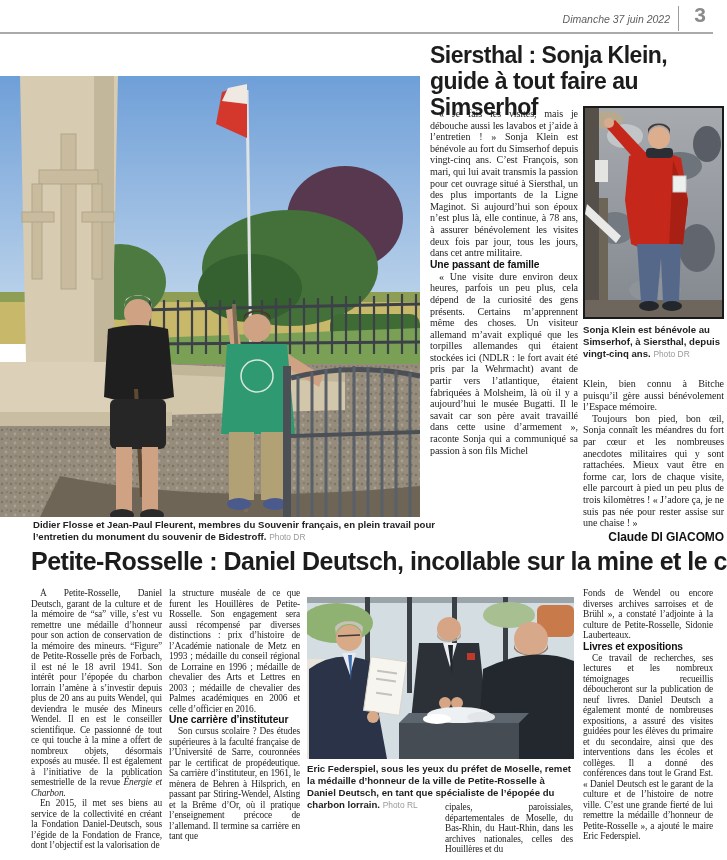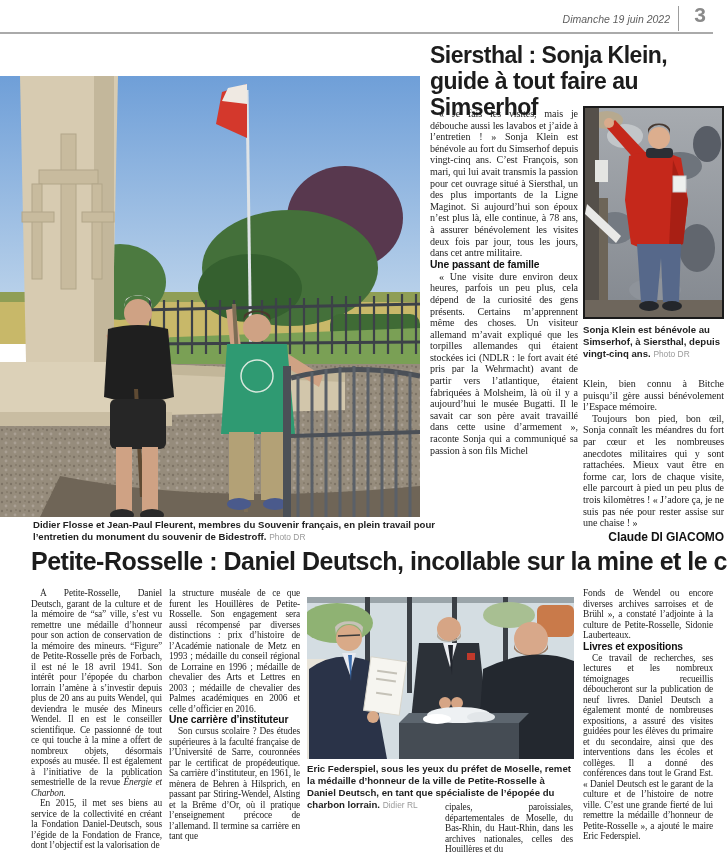--- a/index.html
+++ b/index.html
@@ -34,21 +34,21 @@
 
   
   .photo{display:block;}
   .framed{border:2px solid #1a1a1a;}
 </style>
 </head>
 <body>
 
 <div class="page">
 
-  <div class="abs date" style="left:480px;top:13px;width:190px;">Dimanche 19 juin 2022</div>
+  <div class="abs date" style="left:480px;top:13px;width:190px;">Dimanche 37 juin 2022</div>
   <div class="abs vrule" style="left:678px;top:6px;height:25px;"></div>
   <div class="abs pagenum" style="left:686px;top:3px;width:28px;">3</div>
   <div class="abs hrule" style="left:0;top:32px;width:713px;"></div>
 
   <div class="abs headline h1a" style="left:430px;top:42px;width:296px;">Siersthal : Sonja Klein, guide à tout faire au Simserhof</div>
 
   <svg class="abs photo" style="left:0;top:76px;" width="420" height="441" viewBox="0 0 420 441">
     <defs>
       <linearGradient id="sky" x1="0" y1="0" x2="0" y2="1">
         <stop offset="0" stop-color="#6f9fd8"></stop>
@@ -282,21 +282,21 @@
       <polygon points="92,126 212,126 222,116 102,116" fill="#5d666f"></polygon>
       <rect x="92" y="126" width="120" height="36" fill="#454c54"></rect>
       <ellipse cx="152" cy="118" rx="32" ry="8" fill="#eef1f3"></ellipse>
       <ellipse cx="130" cy="122" rx="14" ry="5" fill="#ffffff"></ellipse>
       <ellipse cx="174" cy="120" rx="14" ry="5" fill="#e2e6e9"></ellipse>
     </g>
   </svg>
 
   <div class="abs caption" style="left:307px;top:763px;width:267px;">
     <span>Eric Federspiel, sous les yeux du préfet de Moselle, remet la médaille d’honneur de la ville de Petite-Rosselle à Daniel Deutsch, en tant que spécialiste de l’épopée du charbon lorrain.</span>
-    <span class="credit">Didier RL</span>
+    <span class="credit">Photo RL</span>
   </div>
 
   <div class="abs bodycol a2t" style="left:445px;top:802px;width:128px;height:56px;">
     <p>cipales, paroissiales, départementales de Moselle, du Bas-Rhin, du Haut-Rhin, dans les archives nationales, celles des Houillères et du</p>
   </div>
 
   <div class="abs bodycol a2t" style="left:583px;top:588px;width:130px;height:270px;">
     <p>Fonds de Wendel ou encore diverses archives sarroises et de Brühl », a constaté l’adjointe à la culture de Petite-Rosselle, Sidonie Lauberteaux.</p>
     <p class="subhead">Livres et expositions</p>
     <p class="ind">Ce travail de recherches, ses lectures et les nombreux témoignages recueillis déboucheront sur la publication de neuf livres. Daniel Deutsch a également monté de nombreuses expositions, a assuré des visites guidées pour les élèves du primaire et du secondaire, ainsi que des interventions dans les écoles et collèges. Il a donné des conférences dans tout le Grand Est. « Daniel Deutsch est le garant de la culture et de l’histoire de notre ville. C’est une grande fierté de lui remettre la médaille d’honneur de Petite-Rosselle », a ajouté le maire Eric Federspiel.</p>

